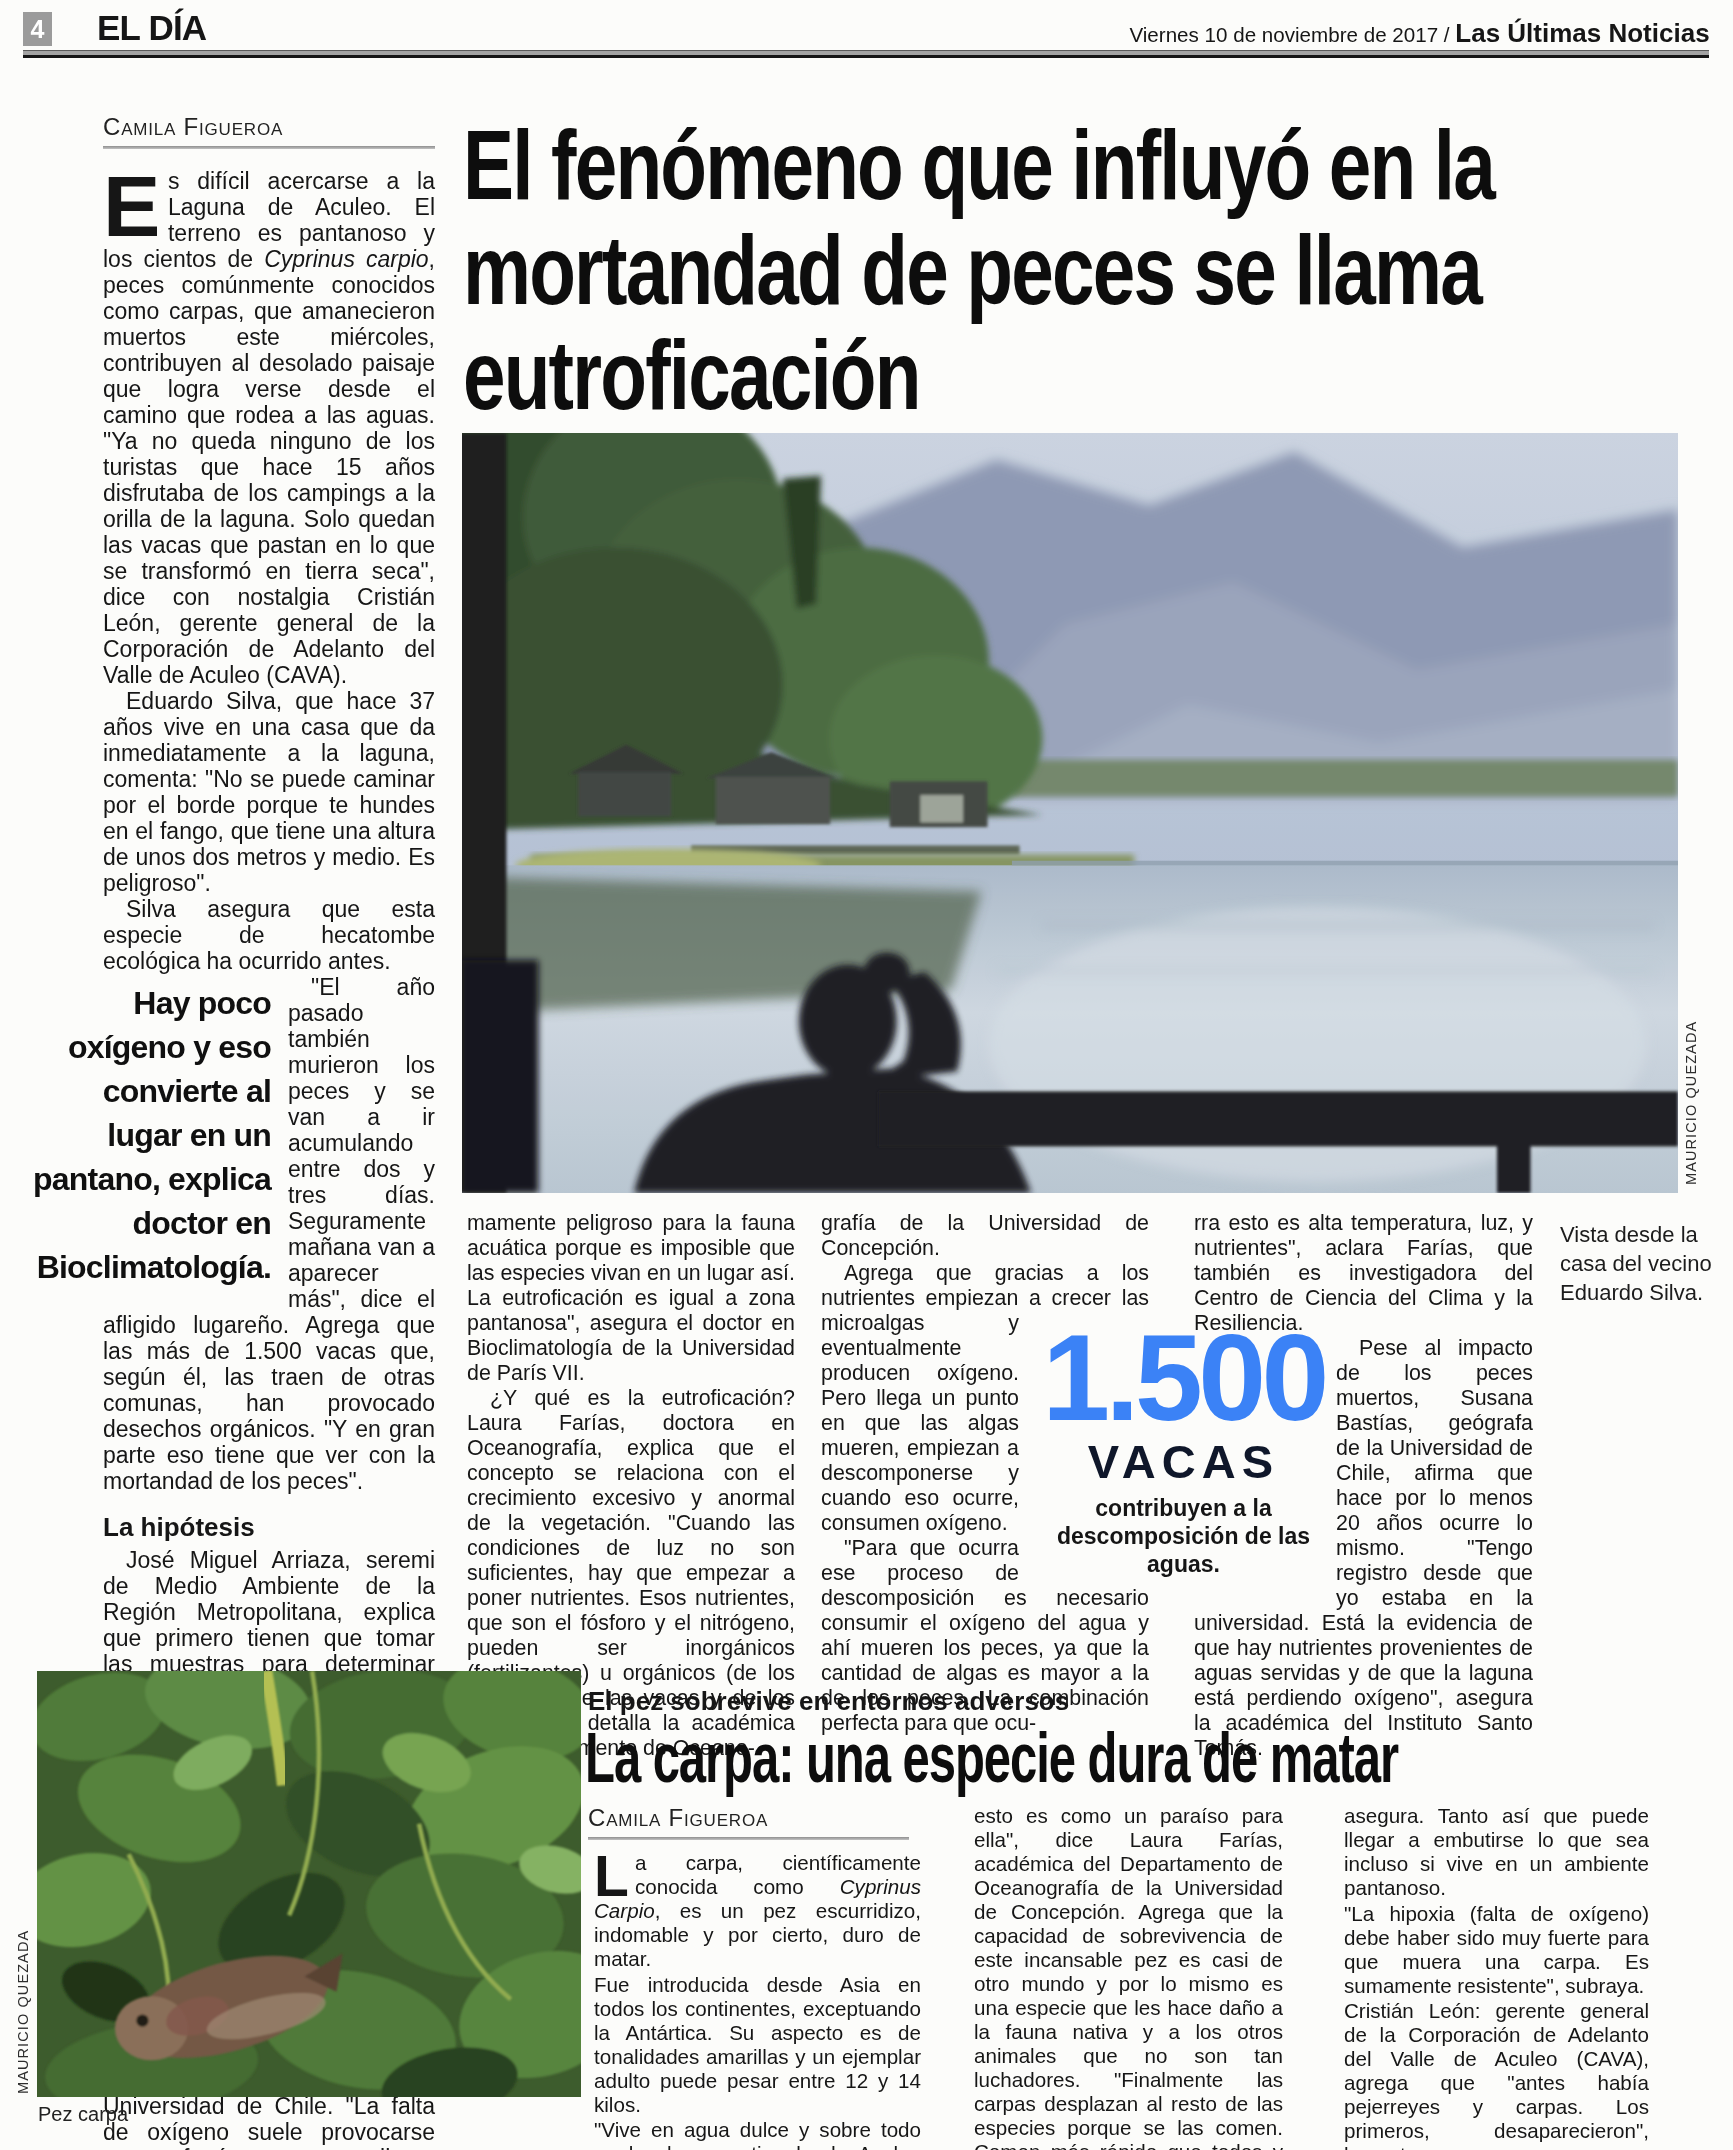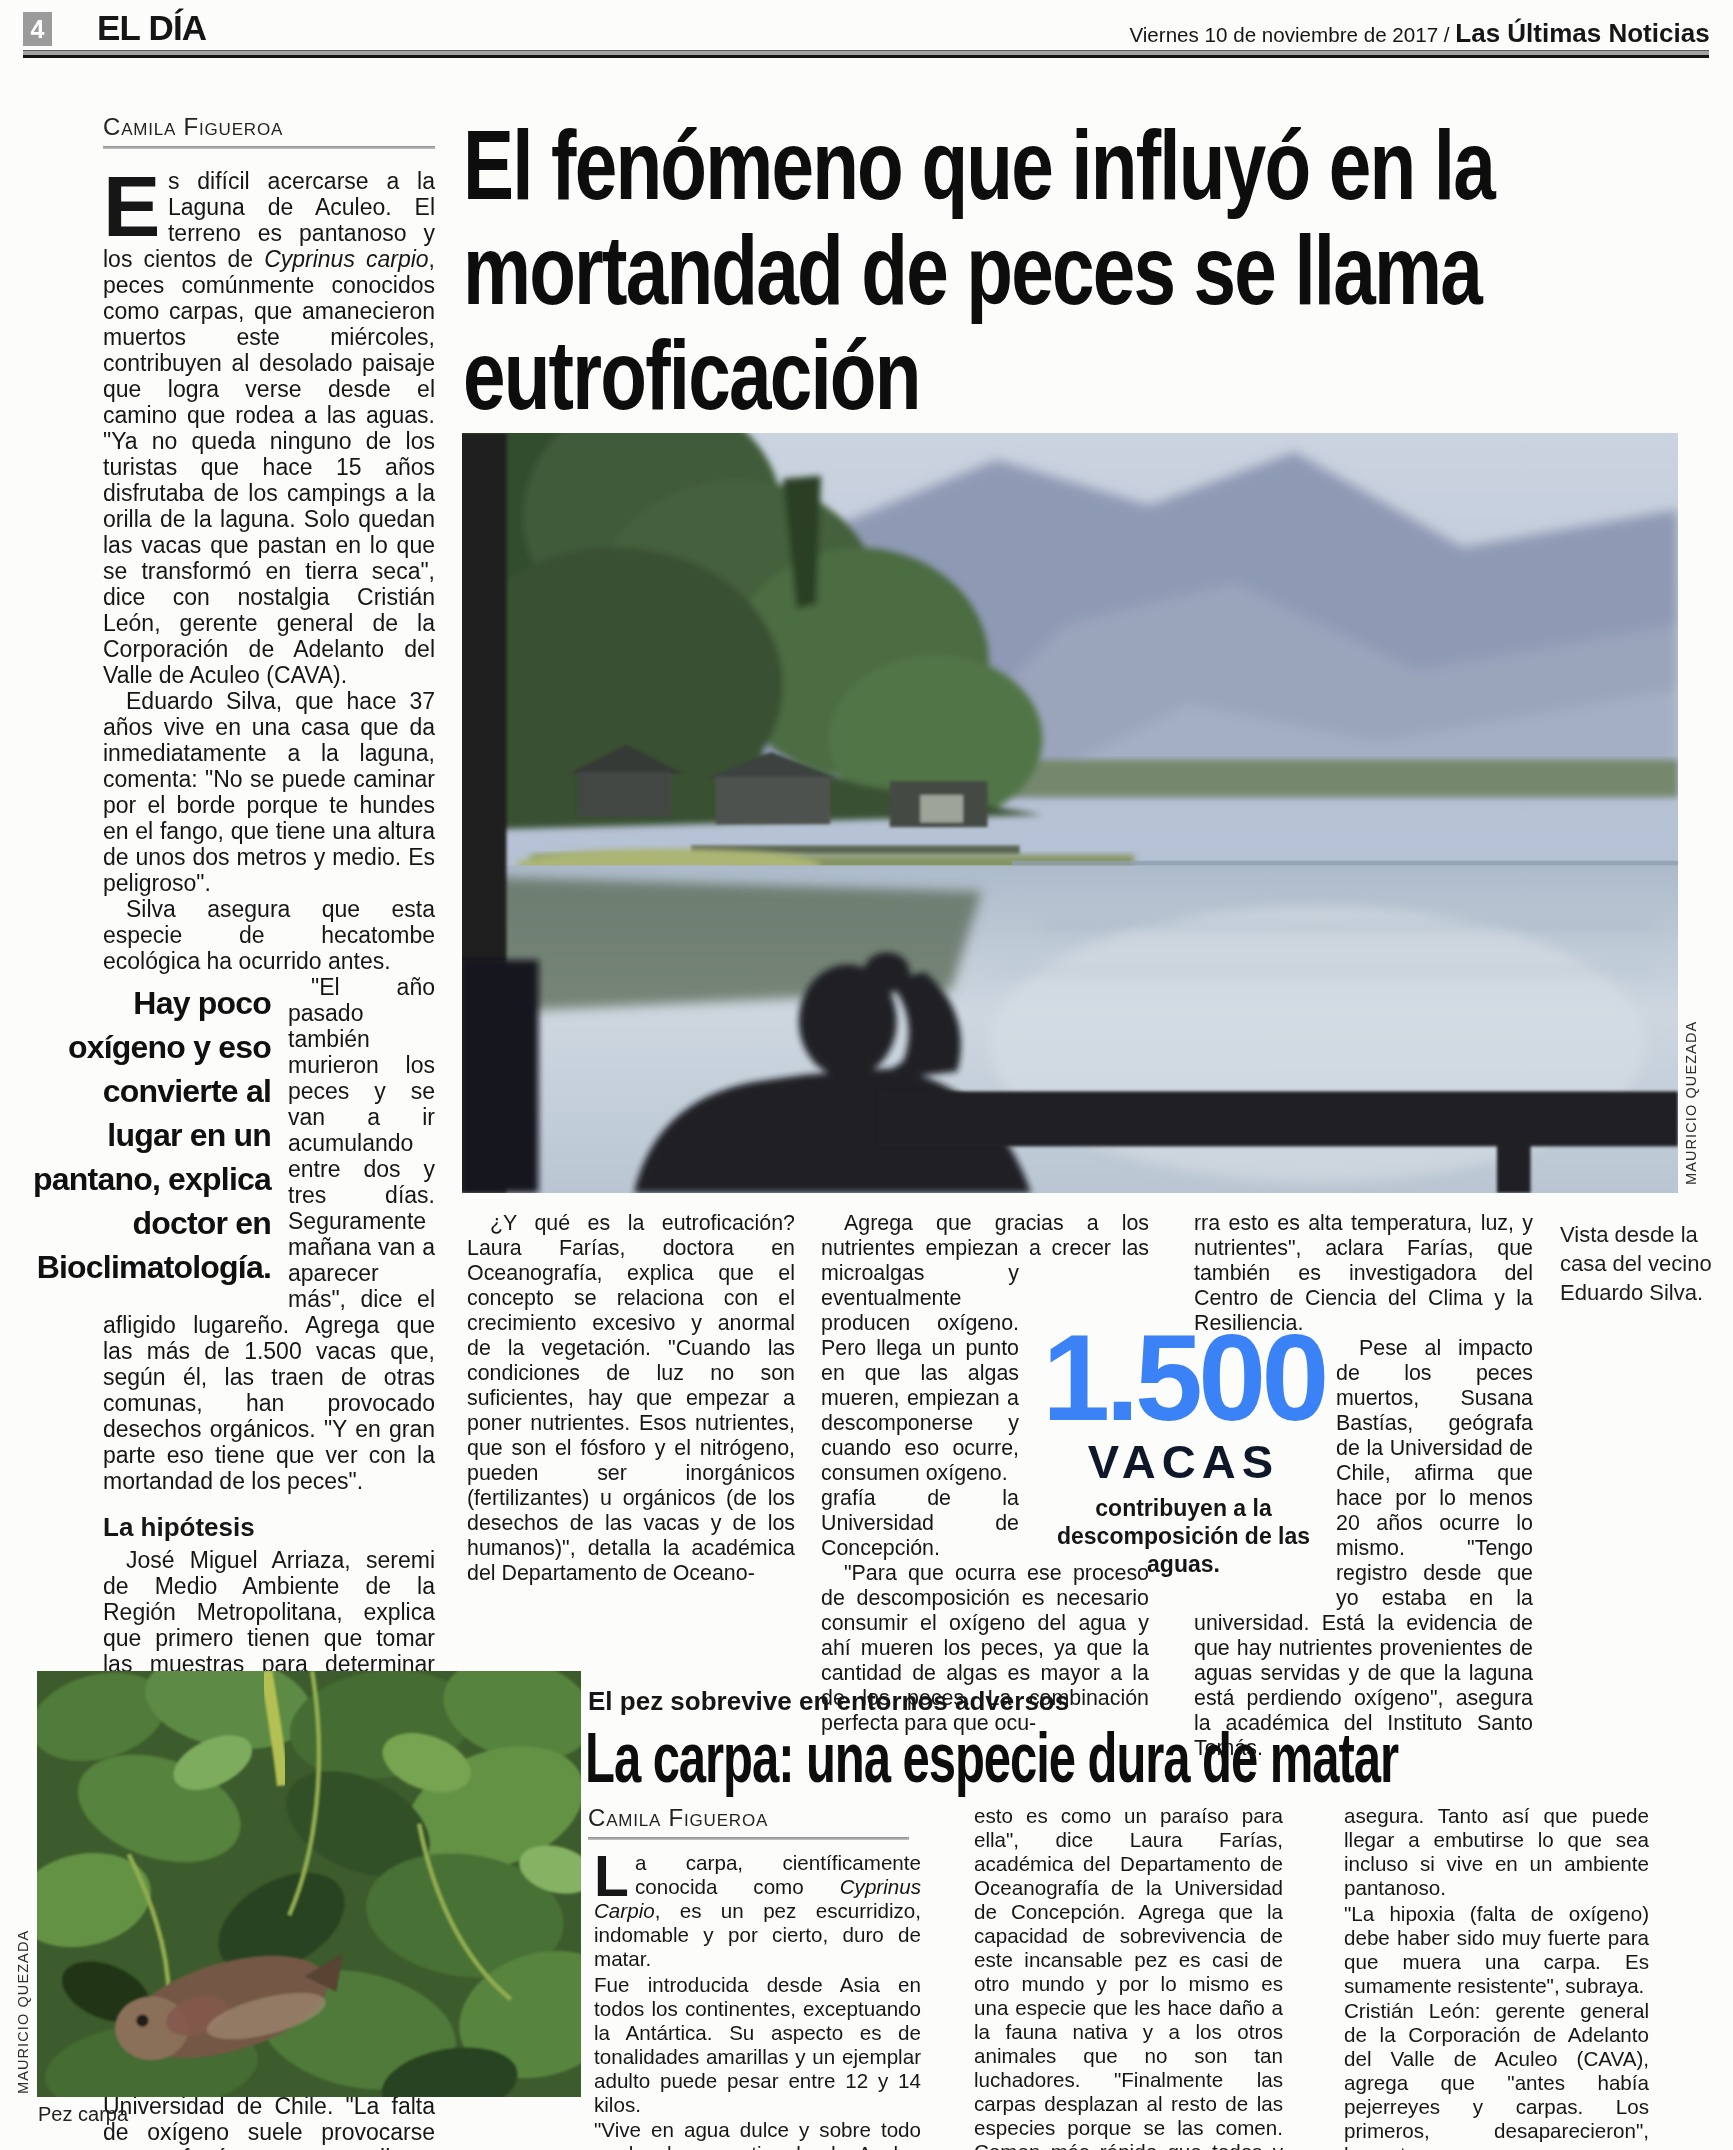--- a/index.html
+++ b/index.html
@@ -168,25 +168,26 @@
       <rect x="545" y="862" width="1047" height="72" fill="#14151a"></rect>
       <rect x="1355" y="930" width="44" height="65" fill="#14151a"></rect>
     </g>
     <rect x="0" y="0" width="1592" height="995" fill="#ffffff" opacity="0.04"></rect>
   </svg>
 
   <div class="vcredit" style="left:1683px;top:1185px;">MAURICIO QUEZADA</div>
   <div id="caption-right">Vista desde la casa del vecino Eduardo Silva.</div>
 
   <div class="mcol" id="mcol1">
+    <p class="j">mamente peligroso para la fauna acuática porque es imposible que las especies vivan en un lugar así. La eutroficación es igual a zona pantanosa", asegura el doctor en Bioclimatología de la Universidad de París VII.</p>
     <p class="j ind">¿Y qué es la eutroficación? Laura Farías, doctora en Oceanografía, explica que el concepto se relaciona con el crecimiento excesivo y anormal de la vegetación. "Cuando las condiciones de luz no son suficientes, hay que empezar a poner nutrientes. Esos nutrientes, que son el fósforo y el nitrógeno, pueden ser inorgánicos (fertilizantes) u orgánicos (de los desechos de las vacas y de los humanos)", detalla la académica del Departamento de Oceano-</p>
   </div>
   <div class="mcol" id="mcol2">
+    <p class="j">grafía de la Universidad de Concepción.</p>
     <p class="j ind"><span>Agrega que gracias a los nutrientes empiezan a crecer las microalgas y </span><span class="sp sp-r"></span><span>eventualmente producen oxígeno. Pero llega un punto en que las algas mueren, empiezan a descomponerse y cuando eso ocurre, consumen oxígeno.</span></p>
-    <p class="j">grafía de la Universidad de Concepción.</p>
     <p class="j ind">"Para que ocurra ese proceso de descomposición es necesario consumir el oxígeno del agua y ahí mueren los peces, ya que la cantidad de algas es mayor a la de los peces. La combinación perfecta para que ocu-</p>
   </div>
   <div class="mcol" id="mcol3">
     <p class="j">rra esto es alta temperatura, luz, y nutrientes", aclara Farías, que también es investigadora del Centro de Ciencia del Clima y la Resiliencia.</p>
     <p class="j ind"><span class="sp sp-l"></span><span>Pese al impacto de los peces muertos, Susana Bastías, geógrafa de la Universidad de Chile, afirma que hace por lo menos 20 años ocurre lo mismo. "Tengo registro desde que yo estaba en la universidad. Está la evidencia de que hay nutrientes provenientes de aguas servidas y de que la laguna está perdiendo oxígeno", asegura la académica del Instituto Santo Tomás.</span></p>
   </div>
 
   <div id="bigfig">
     <div class="num">1.500</div>
     <div class="unit">VACAS</div>

